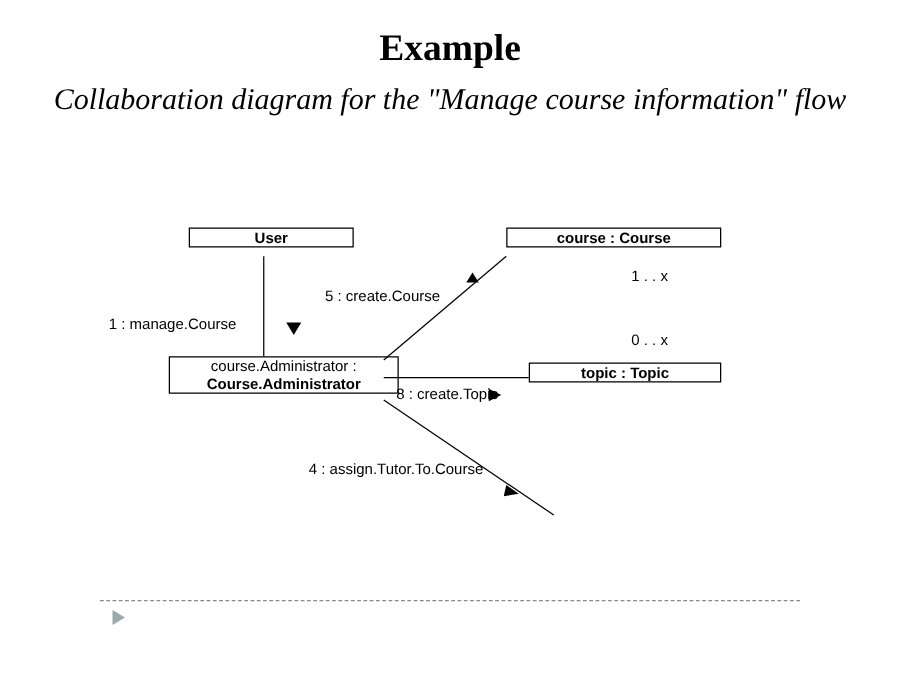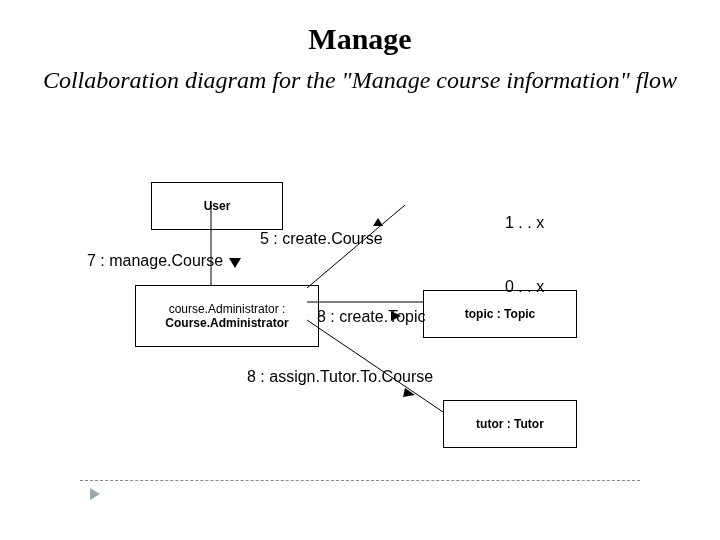--- a/index.html
+++ b/index.html
@@ -1,76 +1,76 @@
 <!DOCTYPE html>
 <html><head>
 <meta charset="utf-8">
 <style>
   html,body{margin:0;padding:0;width:720px;height:540px;background:#fff;font-family:Arial,Helvetica,sans-serif;color:#000}
   .slide{position:relative;width:720px;height:540px}
   .title{position:absolute;left:0;right:0;top:22px;text-align:center;font-family:"Times New Roman",serif;font-weight:bold;font-size:30px}
   .subtitle{position:absolute;left:0;right:0;top:64px;text-align:center;font-family:"Times New Roman",serif;font-style:italic;font-size:24px;line-height:1.4}
   .diagram{position:absolute;left:85px;top:170px;width:560px;height:330px}
-  .box{position:absolute;border:1px solid #000;background:#fff;font-family:Arial,sans-serif;font-size:12px;text-align:center;padding:16px 6px}
+  .box{position:absolute;border:1px solid #000;background:#fff;font-family:Arial,sans-serif;font-size:12px;text-align:center;padding:0 6px}
   .box .b1{font-weight:normal}
   .box .b2{font-weight:bold}
-  .lbl{position:absolute;font-family:Arial,sans-serif;font-size:16px;white-space:nowrap}
+  .lbl{position:absolute;font-family:Arial,sans-serif;font-size:12px;white-space:nowrap}
   .dashed-line{position:absolute;left:80px;right:80px;top:480px;border-top:1px dashed #888}
   .marker{position:absolute;left:90px;top:488px;width:0;height:0;border-top:6px solid transparent;border-bottom:6px solid transparent;border-left:10px solid #9aa}
   svg{position:absolute;overflow:visible}
 </style>
 </head>
 <body>
 <div class="slide">
-  <div class="title">Manage</div>
+  <div class="title">Example</div>
   <div class="subtitle">Collaboration diagram for the "Manage course information" flow</div>
 
   <div class="diagram">
 
     <div class="box" style="left:66px;top:12px;width:118px">
       <div class="b2">User</div>
     </div>
 
+    <div class="box" style="left:320px;top:12px;width:158px">
+      <div class="b2">course : Course</div>
+    </div>
 
     <div class="box" style="left:338px;top:120px;width:140px">
       <div class="b2">topic : Topic</div>
     </div>
 
     <div class="box" style="left:50px;top:115px;width:170px">
       <div class="b1">course.Administrator :</div>
       <div class="b2">Course.Administrator</div>
     </div>
 
-    <div class="box" style="left:358px;top:230px;width:120px">
-      <div class="b2">tutor : Tutor</div>
-    </div>
 
     <svg style="left:0;top:0" width="560" height="280">
 
       <line x1="126" y1="35" x2="126" y2="115" stroke="#000" stroke-width="1"></line>
 
       <line x1="222" y1="118" x2="320" y2="35" stroke="#000" stroke-width="1"></line>
 
       <line x1="222" y1="132" x2="338" y2="132" stroke="#000" stroke-width="1"></line>
 
       <line x1="222" y1="150" x2="358" y2="242" stroke="#000" stroke-width="1"></line>
 
       <polygon points="150,98 144,88 156,88" fill="#000"></polygon>
 
       <polygon points="298,56 288,56 293,48" fill="#000"></polygon>
 
       <polygon points="316,146 306,141 306,151" fill="#000"></polygon>
 
       <polygon points="330,225 320,218 318,227" fill="#000"></polygon>
     </svg>
 
-    <div class="lbl" style="left:2px;top:82px">7 : manage.Course</div>
+    <div class="lbl" style="left:2px;top:82px">1 : manage.Course</div>
     <div class="lbl" style="left:175px;top:60px">5 : create.Course</div>
     <div class="lbl" style="left:232px;top:138px">8 : create.Topic</div>
-    <div class="lbl" style="left:162px;top:198px">8 : assign.Tutor.To.Course</div>
+    <div class="lbl" style="left:162px;top:198px">4 : assign.Tutor.To.Course</div>
 
     <div class="lbl" style="left:420px;top:44px">1 . . x</div>
-    <div class="lbl" style="left:420px;top:108px">0 . . x</div>
+    <div class="lbl" style="left:420px;top:95px">0 . . x</div>
   </div>
 
   <div class="dashed-line"></div>
   <div class="marker"></div>
 </div>
 
 </body></html>

